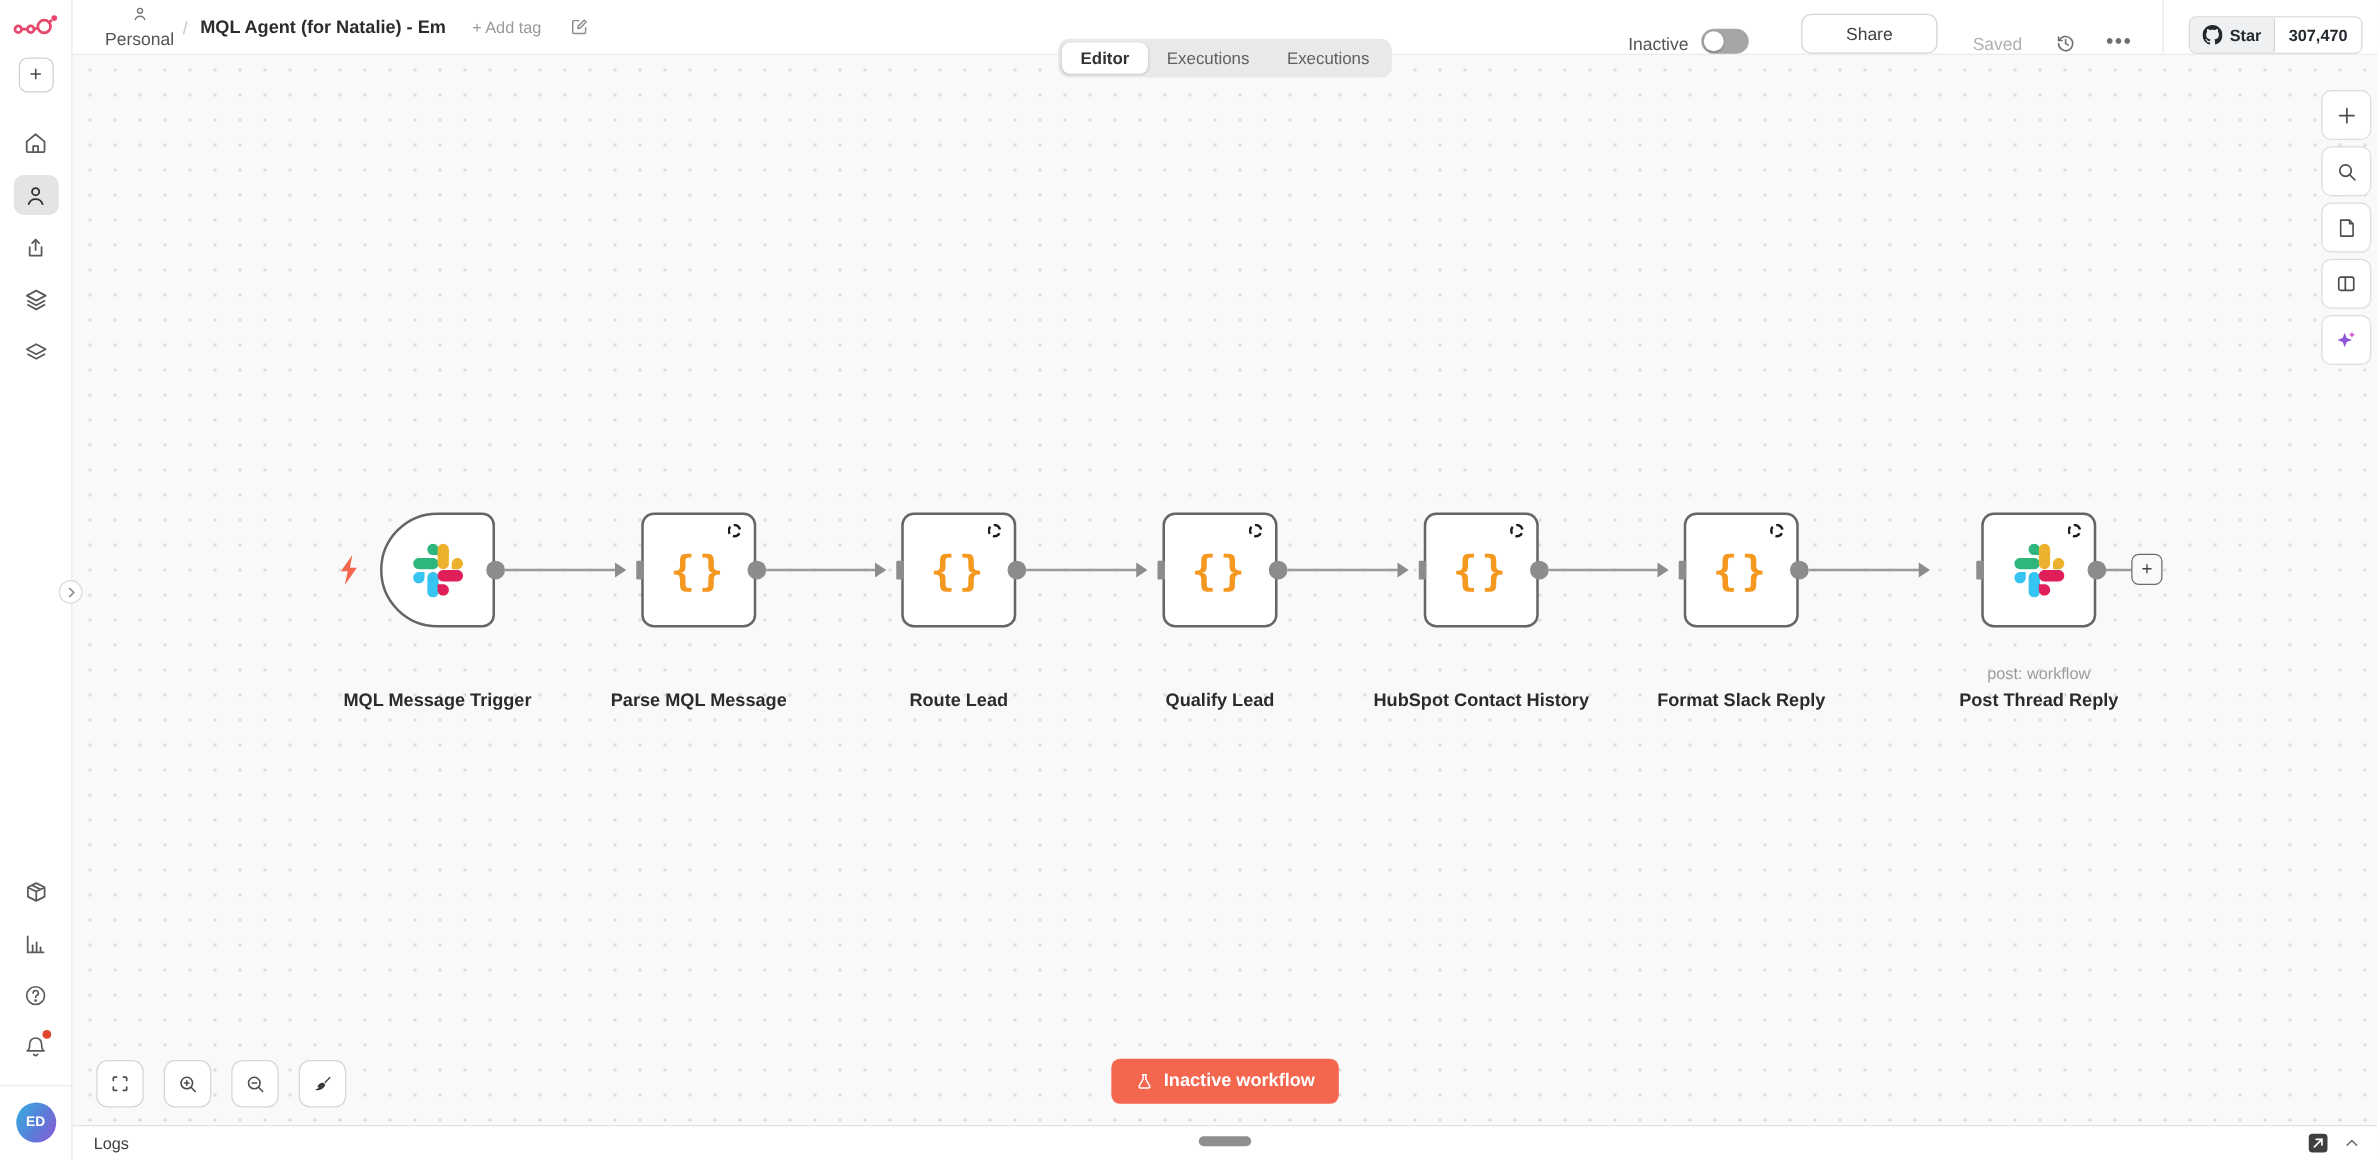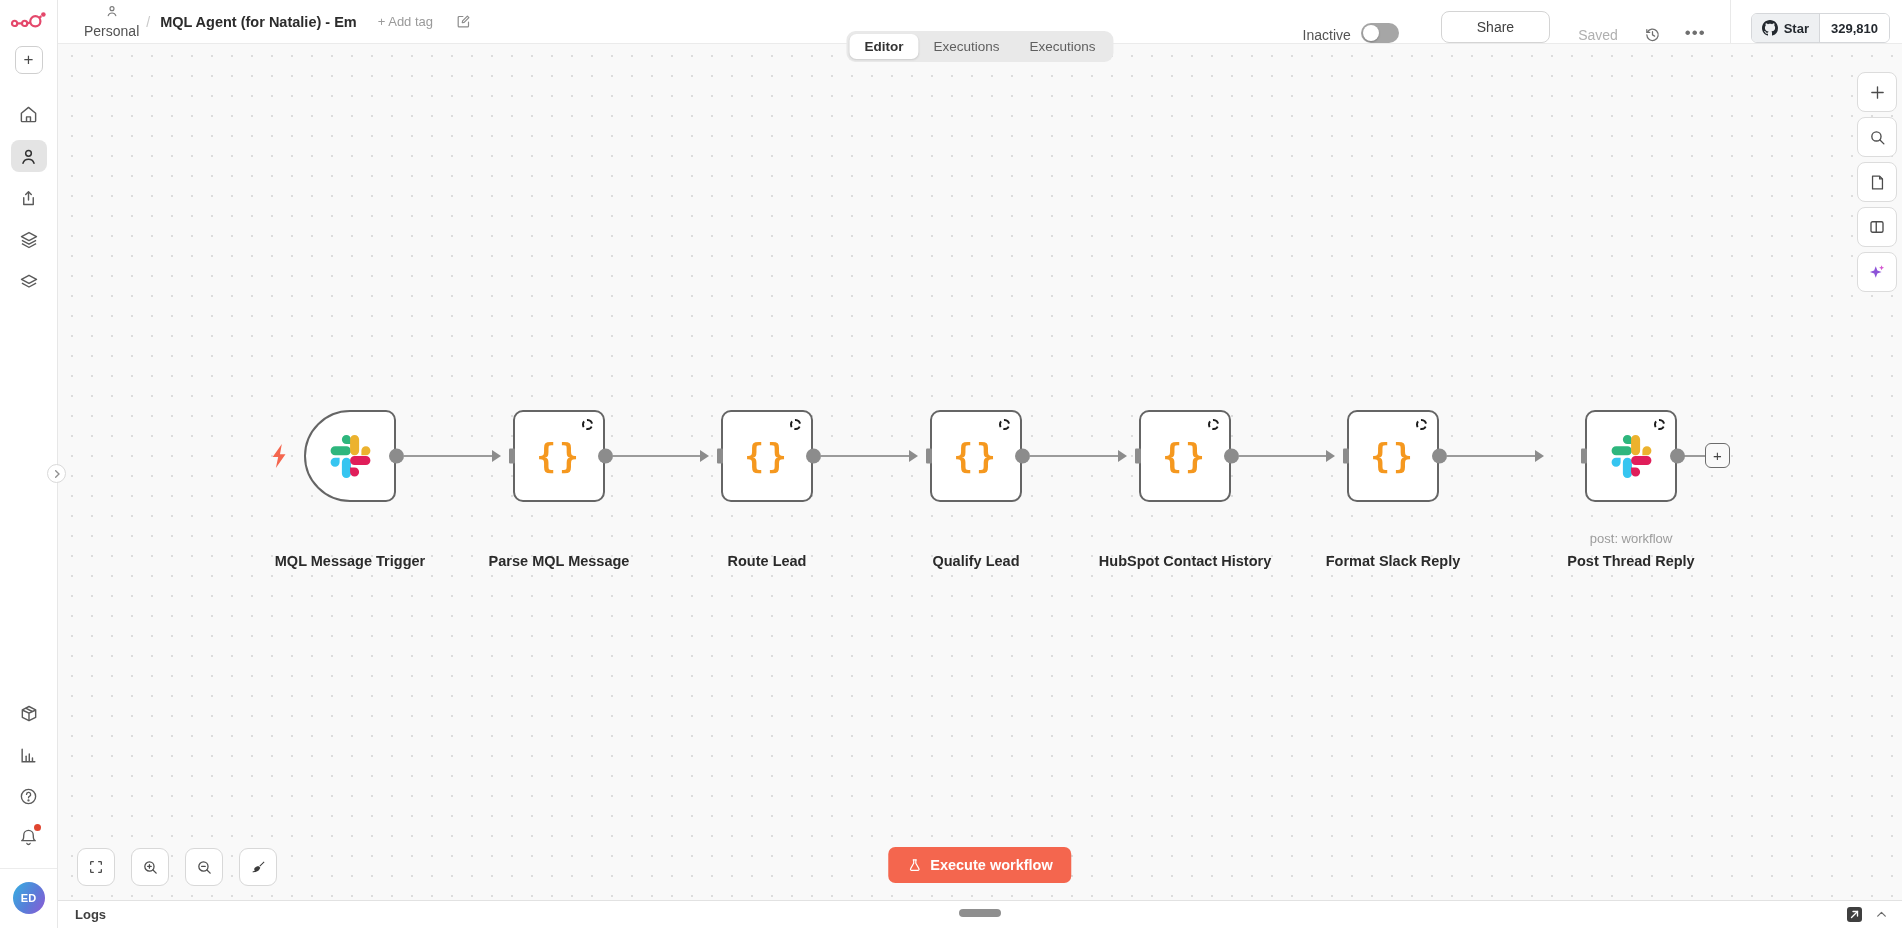--- a/index.html
+++ b/index.html
@@ -93,21 +93,21 @@
 
   
   .execute-btn { position:absolute; left:980px; top:847px; transform:translateX(-50%); z-index:15;
     background:#f4664e; color:#fff; border:none; border-radius:7px; padding:10px 19px;
     font-size:14.5px; font-weight:700; display:flex; align-items:center; gap:8px; cursor:pointer;
     font-family:"Liberation Sans","DejaVu Sans",sans-serif;}
 
   
   .logsbar { position:absolute; left:58px; right:0; bottom:0; height:28px; background:#fff;
     border-top:1px solid #e2e2e2; z-index:20; display:flex; align-items:center; }
-  .logs-lbl { font-size:13px; color:#3f3f3f; margin-left:17px; font-weight:700;}
+  .logs-lbl { font-size:13px; color:#3f3f3f; margin-left:17px; font-weight:400;}
   .drag-handle { position:absolute; left:50%; transform:translateX(-50%); top:8px; width:42px; height:8px; border-radius:4px; background:#8f8f8f; cursor:row-resize;}
   .logs-right { margin-left:auto; display:flex; align-items:center; gap:13px; margin-right:14px; }
   .popout-ic { width:15px; height:15px; background:#3f3f3f; border-radius:3px; display:flex; align-items:center; justify-content:center; cursor:pointer;}
   .chev-up { color:#6a6a6a; display:flex; cursor:pointer; }
 
   svg { display:block; }
 </style>
 </head>
 <body>
 
@@ -325,21 +325,21 @@
       </span>
       <span class="dots-ic">•••</span>
       <span class="tb-div"></span>
       <span class="gh-star">
         <span class="gh-left">
           <svg width="16" height="16" viewBox="0 0 16 16">
               <path fill="#24292f" d="M8 0C3.58 0 0 3.58 0 8c0 3.54 2.29 6.53 5.47 7.59.4.07.55-.17.55-.38 0-.19-.01-.82-.01-1.49-2.01.37-2.53-.49-2.69-.94-.09-.23-.48-.94-.82-1.13-.28-.15-.68-.52-.01-.53.63-.01 1.08.58 1.23.82.72 1.21 1.87.87 2.33.66.07-.52.28-.87.51-1.07-1.78-.2-3.64-.89-3.64-3.95 0-.87.31-1.59.82-2.15-.08-.2-.36-1.02.08-2.12 0 0 .67-.21 2.2.82.64-.18 1.32-.27 2-.27s1.36.09 2 .27c1.53-1.04 2.2-.82 2.2-.82.44 1.1.16 1.92.08 2.12.51.56.82 1.27.82 2.15 0 3.07-1.87 3.75-3.65 3.95.29.25.54.73.54 1.48 0 1.07-.01 1.93-.01 2.2 0 .21.15.46.55.38A8.01 8.01 0 0 0 16 8c0-4.42-3.58-8-8-8z"></path>
             </svg>
           <span>Star</span>
         </span>
-        <span class="gh-count">329,810</span>
+        <span class="gh-count">307,470</span>
       </span>
     </div>
   </header>
 
   <nav class="tabs">
     <span class="tab active">Editor</span>
     <span class="tab">Executions</span>
     <span class="tab">Executions</span>
   </nav>
 
@@ -406,21 +406,21 @@
           <path fill="#3c3c3c" d="M19.5 3.5l1 1-6.2 6.2-1-1zM12.6 10.4l1.9 1.9c-.6 2-2.1 3.9-4.3 5.1-2.3 1.3-4.9 1.6-7.2 1l4.1-2.6-1.5-1.5c.8-1.6 2.2-3 4-3.8 1-.4 2-.6 3-.1z"></path>
         </svg>
     </button>
   </div>
 
   <button class="execute-btn">
     <svg width="15" height="15" viewBox="0 0 24 24" fill="none" stroke="#fff" stroke-width="1.9" stroke-linecap="round" stroke-linejoin="round">
         <path d="M9.5 3h5"></path>
         <path d="M10.3 3.2v5.2l-4.9 8.6A1.8 1.8 0 0 0 7 19.8h10a1.8 1.8 0 0 0 1.6-2.8l-4.9-8.6V3.2"></path>
       </svg>
-    <span>Execute workflow</span>
+    <span>Inactive workflow</span>
   </button>
 
   <footer class="logsbar">
     <span class="logs-lbl">Logs</span>
     <span class="drag-handle"></span>
     <span class="logs-right">
       <span class="popout-ic">
         <svg width="9" height="9" viewBox="0 0 12 12" fill="none" stroke="#fff" stroke-width="1.8" stroke-linecap="round">
             <path d="M2 10L10 2"></path>
             <path d="M4 2h6v6"></path>

